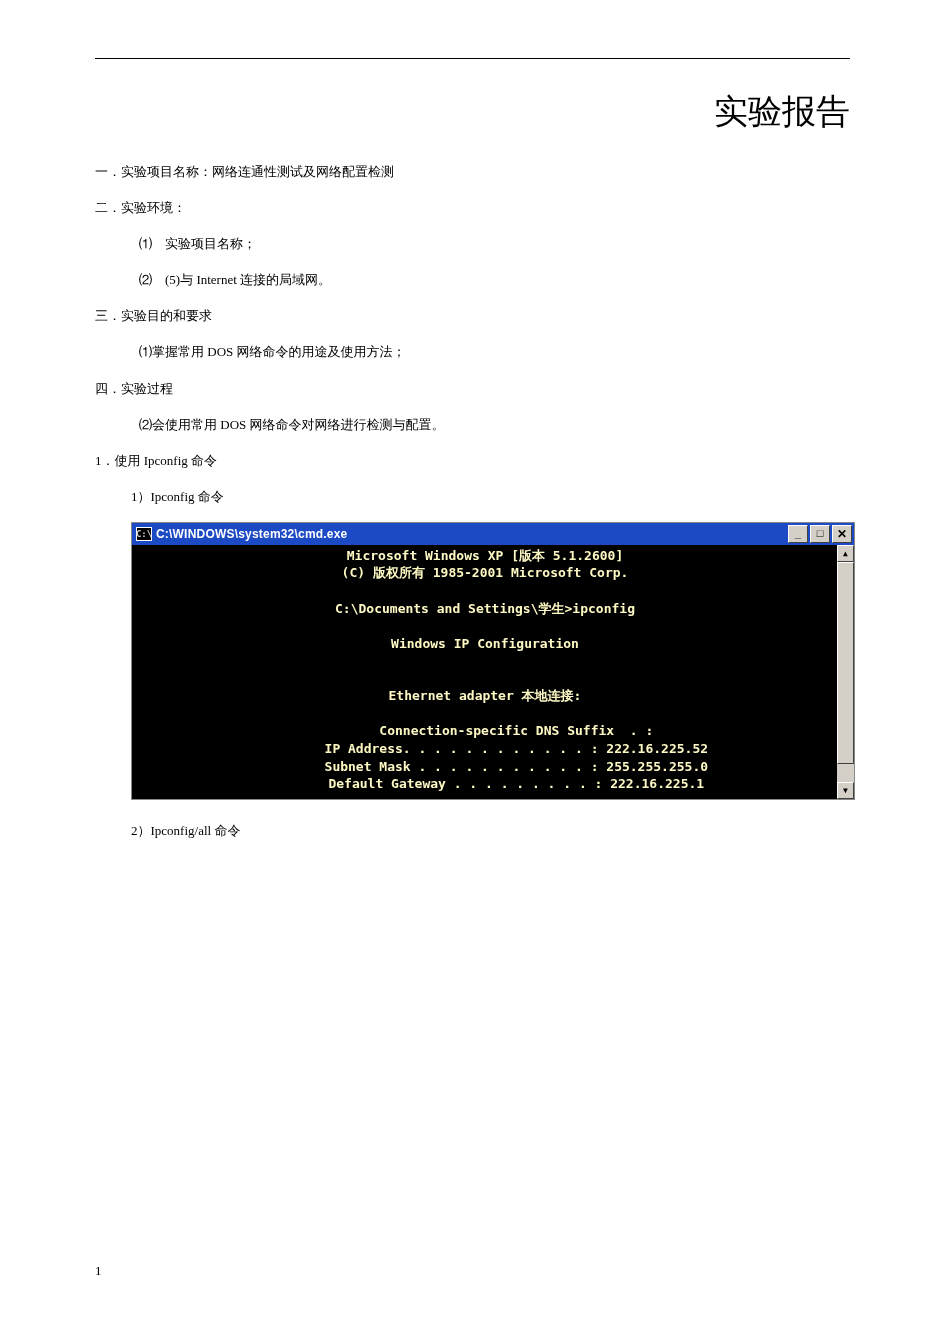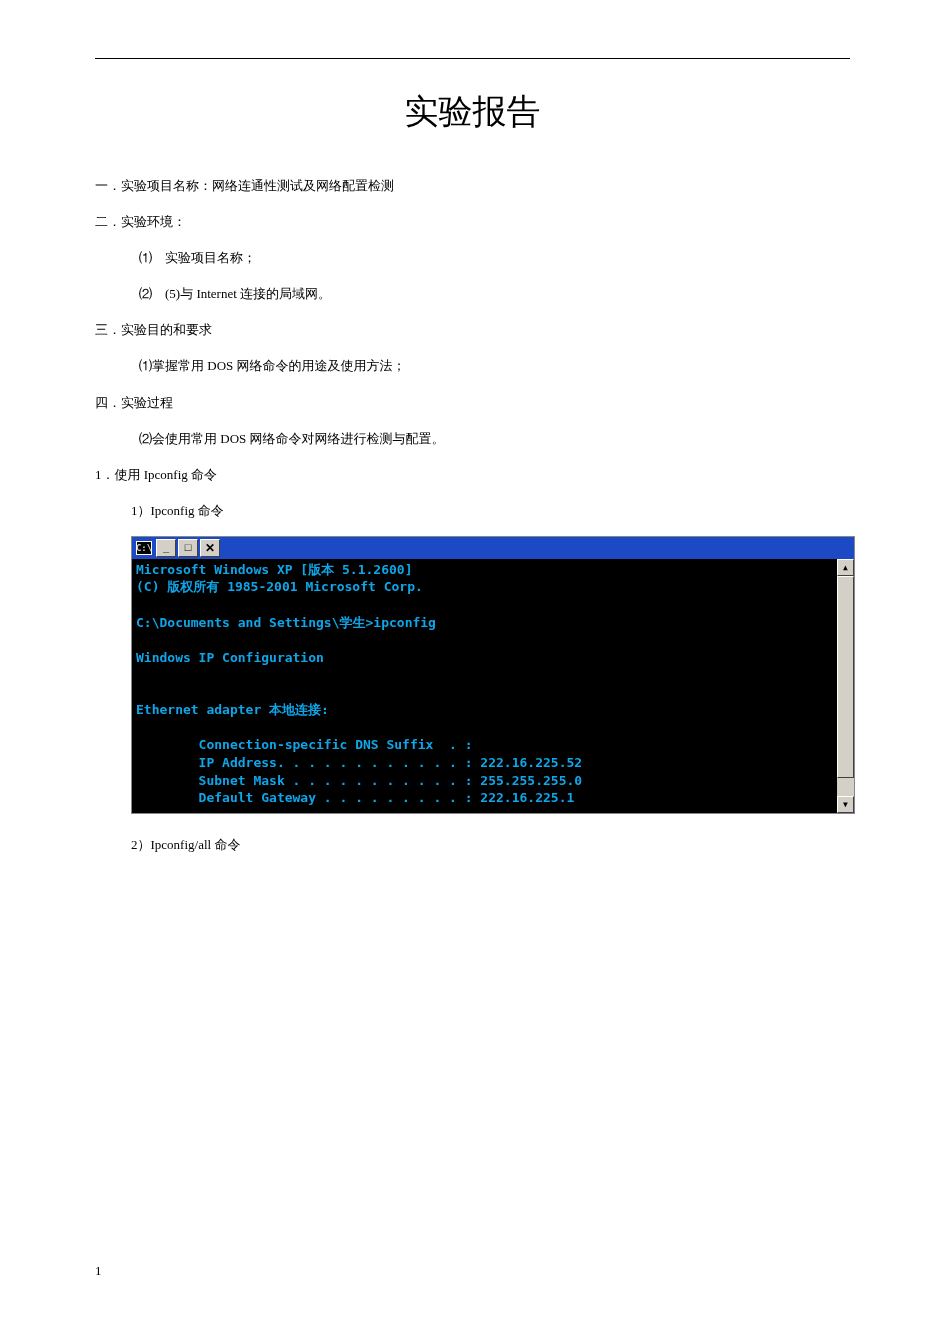--- a/index.html
+++ b/index.html
@@ -15,24 +15,24 @@
     padding: 58px 95px 40px 95px;
     position: relative;
     min-height: 1337px;
   }
   .top-rule {
     border-top: 1.5px solid #000;
     height: 0;
     margin: 0 0 30px 0;
   }
   .title {
-    text-align: center;
+    text-align: right;
     font-size: 34px;
     font-weight: 400;
-    margin-bottom: 40px;
+    margin-bottom: 26px;
     font-family: "SimSun", "Songti SC", serif;
   }
   .section-line {
     font-size: 13px;
     margin: 14px 0 14px 0;
     line-height: 1.7;
   }
   .indent1 { padding-left: 44px; }
   .indent2 { padding-left: 36px; }
 
@@ -101,28 +101,29 @@
     line-height: 1;
   }
   .cmd-title-btn.close { font-size: 12px; }
   .cmd-body-wrap {
     display: flex;
     background: #000;
   }
   .cmd-body {
     flex: 1;
     background: #000;
-    color: #0ea5e9;
+    color: #fef9c3;
     padding: 2px 3px 6px 4px;
     white-space: pre;
     font-family: "Lucida Console", "MS Gothic", monospace;
     font-size: 13px;
     line-height: 1.35;
     font-weight: bold;
     overflow: hidden;
+    text-align: center;
   }
   .cmd-scrollbar {
     width: 17px;
     background: #d4d0c8;
     display: flex;
     flex-direction: column;
   }
   .sb-btn {
     height: 17px;
     background: #d4d0c8;
@@ -179,20 +180,21 @@
 
   <p class="section-line">1．使用 Ipconfig 命令</p>
   <p class="section-line indent2">1）Ipconfig 命令</p>
 
   <div class="cmd-wrapper">
     <div class="cmd-window">
       <div class="cmd-titlebar">
         <div class="cmd-title-icon">
           <span>C:\</span>
         </div>
+        <div class="cmd-title-text">C:\WINDOWS\system32\cmd.exe</div>
         <div class="cmd-title-buttons">
           <div class="cmd-title-btn">
             <span>_</span>
           </div>
           <div class="cmd-title-btn">
             <span>□</span>
           </div>
           <div class="cmd-title-btn close">
             <span>✕</span>
           </div>

